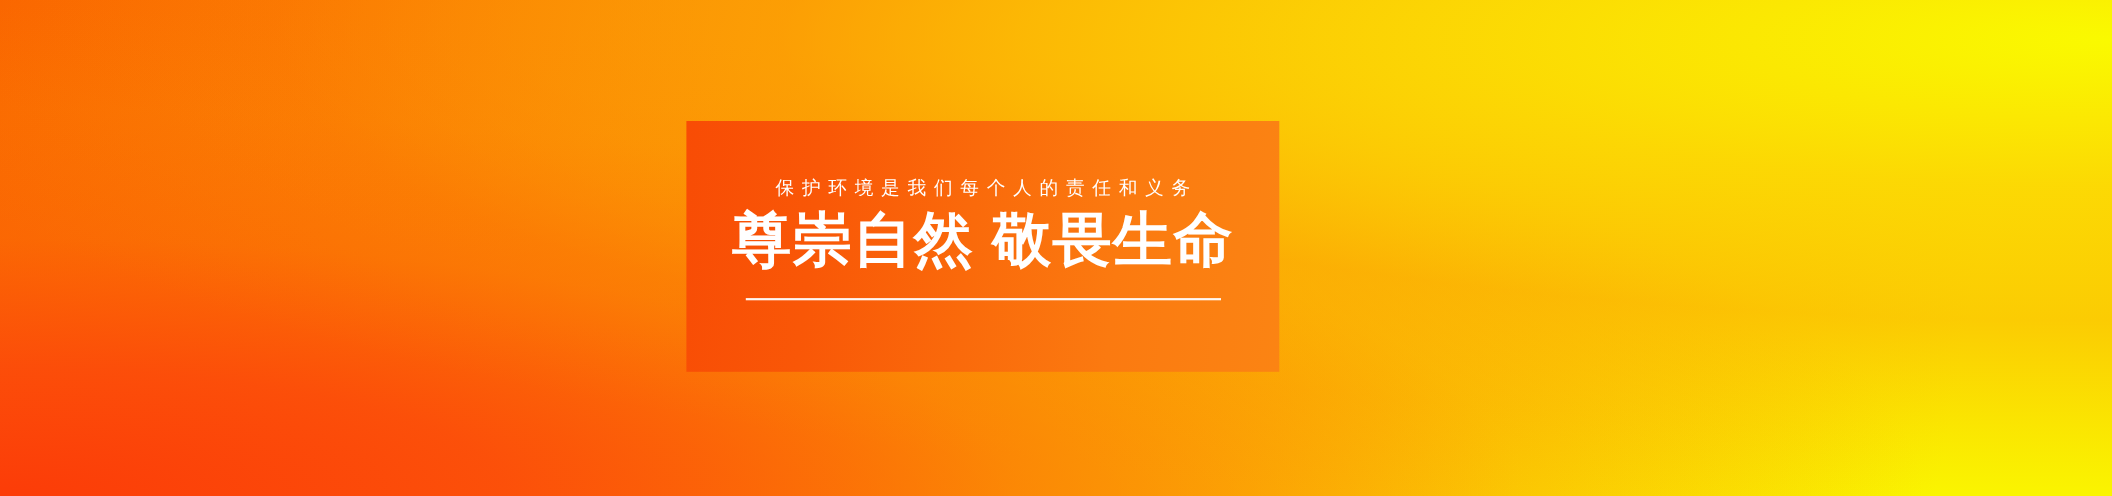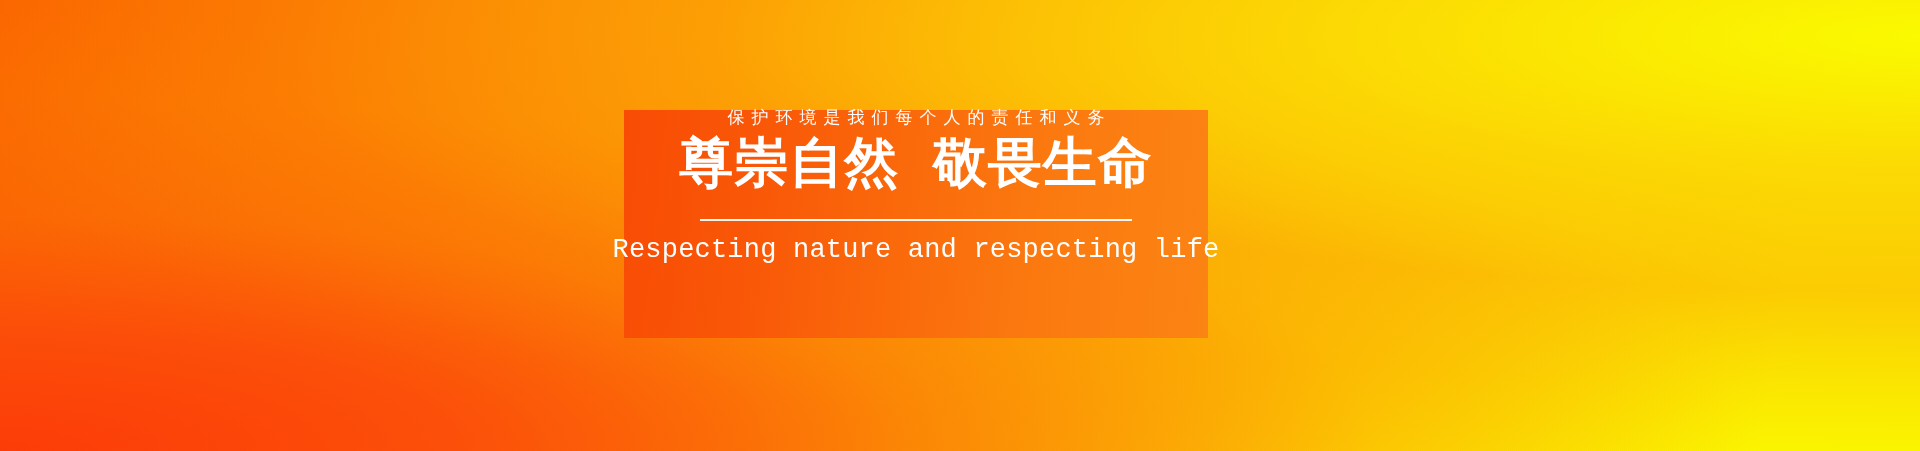--- a/index.html
+++ b/index.html
@@ -49,34 +49,33 @@
                       #FBDA02 74%,
                       #FAFA00 92%,
                       #FAFA00 100%);
   }
 
   
   .slogan-card {
     position: absolute;
     left: 624px;
     top: 110px;
-    width: 584px;
+    width: 539px;
     height: 228px;
     box-sizing: border-box;
     display: flex;
     flex-direction: column;
     align-items: center;
-    justify-content: flex-start;
+    justify-content: center;
     background: linear-gradient(96deg,
                                 #F84C05 0%,
                                 #F95707 22%,
                                 #FA6A0B 48%,
                                 #FB7A10 72%,
                                 #FB8413 100%);
-    font-family: Liberation Mono, monospace;
   }
 
   .card-inner {
     width: 100%;
     padding: 0 28px;
     box-sizing: border-box;
     display: flex;
     flex-direction: column;
     align-items: center;
   }
@@ -129,18 +128,17 @@
 
   <div class="slogan-card">
     <div class="card-inner">
 
       <div class="slogan-sub">保护环境是我们每个人的责任和义务</div>
 
       <div class="slogan-main">尊崇自然 敬畏生命</div>
 
       <div class="slogan-rule"></div>
 
-      <div class="slogan-en">Respecting nature and respecting life</div>
 
     </div>
   </div>
 
 </div>
 
 </body></html>

